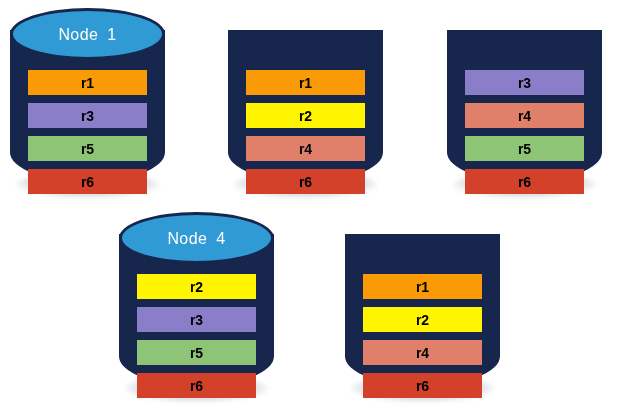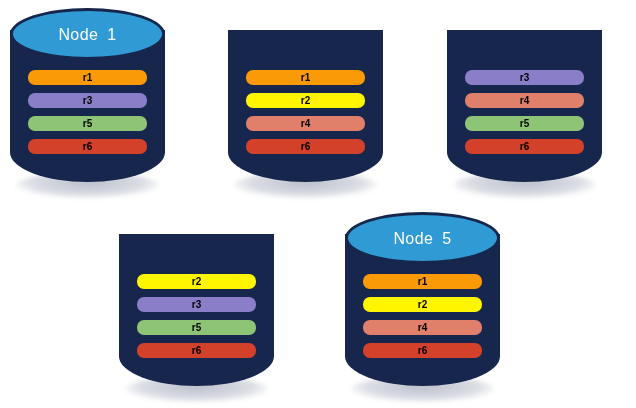--- a/index.html
+++ b/index.html
@@ -90,27 +90,27 @@
     left: 18px;
     top: 62px;
     width: 119px;
     z-index: 3;
     display: flex;
     flex-direction: column;
     gap: 8px;
   }
 
   .replica-bar {
-    height: 15px;
-    border-radius: 7px;
+    height: 25px;
+    border-radius: 0;
     display: flex;
     align-items: center;
     justify-content: center;
     color: #000000;
-    font-size: 10px;
+    font-size: 14px;
     font-weight: bold;
     line-height: 1;
     box-sizing: border-box;
   }
 </style>
 </head>
 <body>
 
 <div id="diagram" style="background: rgb(255, 255, 255);">
     <div class="node" style="left: 10px; top: 8px;">
@@ -142,33 +142,33 @@
       <div class="replicas">
         <div class="replica-bar" style="background: rgb(138, 126, 200);">r3</div>
         <div class="replica-bar" style="background: rgb(224, 127, 106);">r4</div>
         <div class="replica-bar" style="background: rgb(141, 196, 117);">r5</div>
         <div class="replica-bar" style="background: rgb(211, 65, 42);">r6</div>
       </div>
     </div>
     <div class="node" style="left: 119px; top: 212px;">
       <div class="cyl-shadow"></div>
       <div class="cyl-body" style="background: rgb(22, 38, 77);"></div>
+      <div class="cyl-top" style="background: rgb(47, 154, 212); border-color: rgb(22, 38, 77);">
+        <div class="node-label" style="color: rgb(255, 255, 255);"><span>Node</span><span class="num">4</span></div>
+      </div>
       <div class="replicas">
         <div class="replica-bar" style="background: rgb(255, 245, 0);">r2</div>
         <div class="replica-bar" style="background: rgb(138, 126, 200);">r3</div>
         <div class="replica-bar" style="background: rgb(141, 196, 117);">r5</div>
         <div class="replica-bar" style="background: rgb(211, 65, 42);">r6</div>
       </div>
     </div>
     <div class="node" style="left: 345px; top: 212px;">
       <div class="cyl-shadow"></div>
       <div class="cyl-body" style="background: rgb(22, 38, 77);"></div>
-      <div class="cyl-top" style="background: rgb(47, 154, 212); border-color: rgb(22, 38, 77);">
-        <div class="node-label" style="color: rgb(255, 255, 255);"><span>Node</span><span class="num">5</span></div>
-      </div>
       <div class="replicas">
         <div class="replica-bar" style="background: rgb(250, 154, 6);">r1</div>
         <div class="replica-bar" style="background: rgb(255, 245, 0);">r2</div>
         <div class="replica-bar" style="background: rgb(224, 127, 106);">r4</div>
         <div class="replica-bar" style="background: rgb(211, 65, 42);">r6</div>
       </div>
     </div>
   </div>
 
 </body></html>

